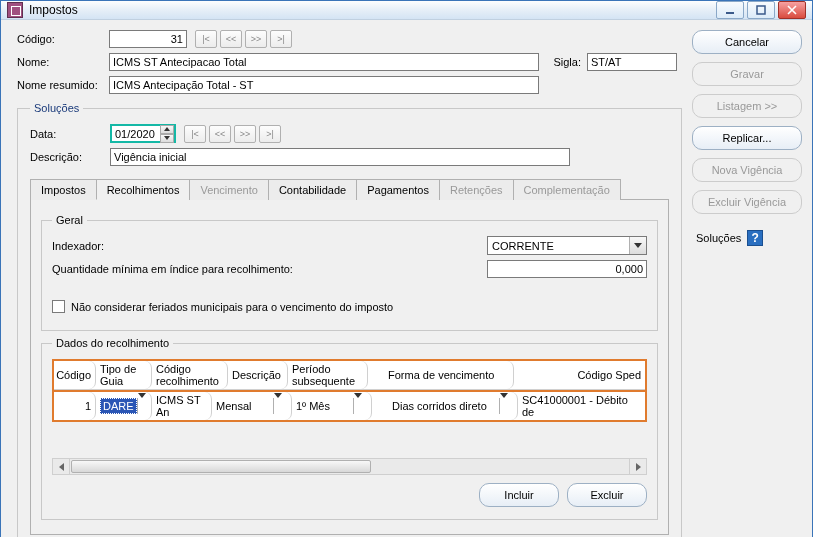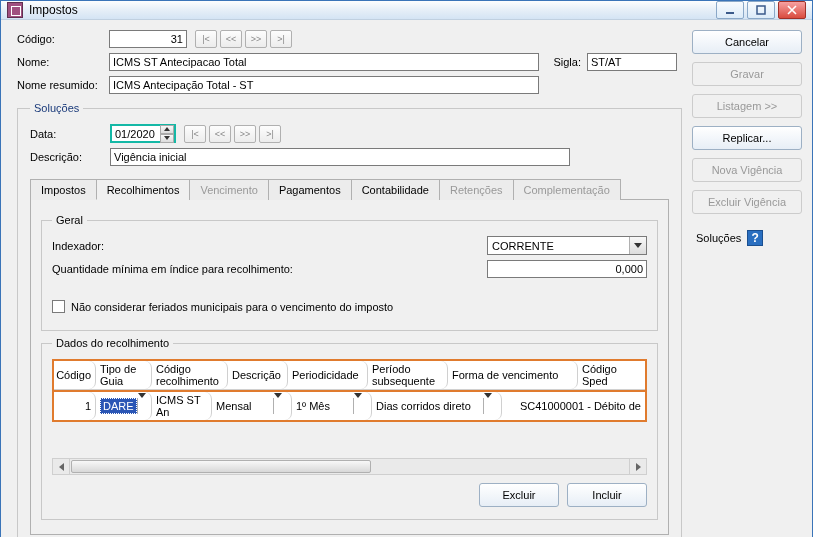--- a/index.html
+++ b/index.html
@@ -72,21 +72,21 @@
     width: 120px;
     padding: 10px 10px 10px 0;
     display: flex;
     flex-direction: column;
     gap: 8px;
   }
   .sidebtn {
     height: 24px;
     border: 1px solid #9db0c4;
     background: linear-gradient(#fff,#e7eef6);
-    border-radius: 3px;
+    border-radius: 10px;
     font-size: 11px;
     display: flex;
     align-items: center;
     justify-content: center;
     cursor: pointer;
   }
   .sidebtn.disabled {
     color: #999;
     background: #f0f0f0;
     border-color: #ccc;
@@ -213,21 +213,21 @@
     border-radius:7px;
   }
   .rt-row .rt-cell { min-height:22px; }
   .rt-cell:last-child{border-right:none;}
   .c-cod{width:42px; justify-content:flex-end;}
   .c-tipo{width:56px;}
   .c-codr{width:76px; justify-content:flex-end;}
   .c-desc{width:60px;}
   .c-per{width:80px;}
   .c-sub{width:80px;}
-  .c-forma{width:130px;}
+  .c-forma{width:130px;margin-left:16px;}
   .c-sped{flex:1; justify-content:flex-end;}
   .cell-sel {
     background:#2a56b5; color:#fff;
     padding:1px 2px;
     border:1px dotted #fff;
   }
   .scroll-rail {
     height:17px; background:#eaeaea;
     border:1px solid #cfcfcf;
     position:relative;
@@ -314,22 +314,22 @@
 
         <div class="form-row">
           <div class="lbl-sm">Descrição:</div>
           <input class="text" style="width: 460px;" value="Vigência inicial">
         </div>
 
         <div class="tabs">
           <div class="tab enabled">Impostos</div>
           <div class="tab active enabled">Recolhimentos</div>
           <div class="tab">Vencimento</div>
+          <div class="tab enabled">Contabilidade</div>
           <div class="tab enabled">Pagamentos</div>
-          <div class="tab enabled">Contabilidade</div>
           <div class="tab">Retenções</div>
           <div class="tab">Complementação</div>
         </div>
 
         <div class="tab-body">
 
           <fieldset class="sub">
             <legend>Geral</legend>
 
             <div class="form-row">
@@ -353,21 +353,20 @@
 
           <fieldset class="sub">
             <legend>Dados do recolhimento</legend>
 
             <div class="recolhimento-table">
               <div class="rt-head">
                 <div class="rt-cell c-cod">Código</div>
                 <div class="rt-cell c-tipo">Tipo de Guia</div>
                 <div class="rt-cell c-codr">Código recolhimento</div>
                 <div class="rt-cell c-desc">Descrição</div>
-                <div class="rt-cell c-per">Periodicidade</div>
                 <div class="rt-cell c-sub">Período subsequente</div>
                 <div class="rt-cell c-forma">Forma de vencimento</div>
                 <div class="rt-cell c-sped">Código Sped</div>
               </div>
               <div class="rt-row">
                 <div class="rt-cell c-cod">1</div>
                 <div class="rt-cell c-tipo">
                   <span class="cell-sel">DARE</span>
                   <div class="arrow" style="width:14px;height:16px;border-left:1px solid #b0b0b0;margin-left:auto"></div>
                 </div>
@@ -390,22 +389,22 @@
 
             <div style="height:30px"></div>
 
             <div class="scroll-rail">
               <div class="scroll-ar left"></div>
               <div class="scroll-thumb"></div>
               <div class="scroll-ar right"></div>
             </div>
 
             <div class="row-actions">
+              <div class="sidebtn">Incluir</div>
               <div class="sidebtn">Excluir</div>
-              <div class="sidebtn">Incluir</div>
             </div>
           </fieldset>
 
         </div>
       </fieldset>
 
     </div>
 
     <div class="side-col">
       <div class="sidebtn">Cancelar</div>

